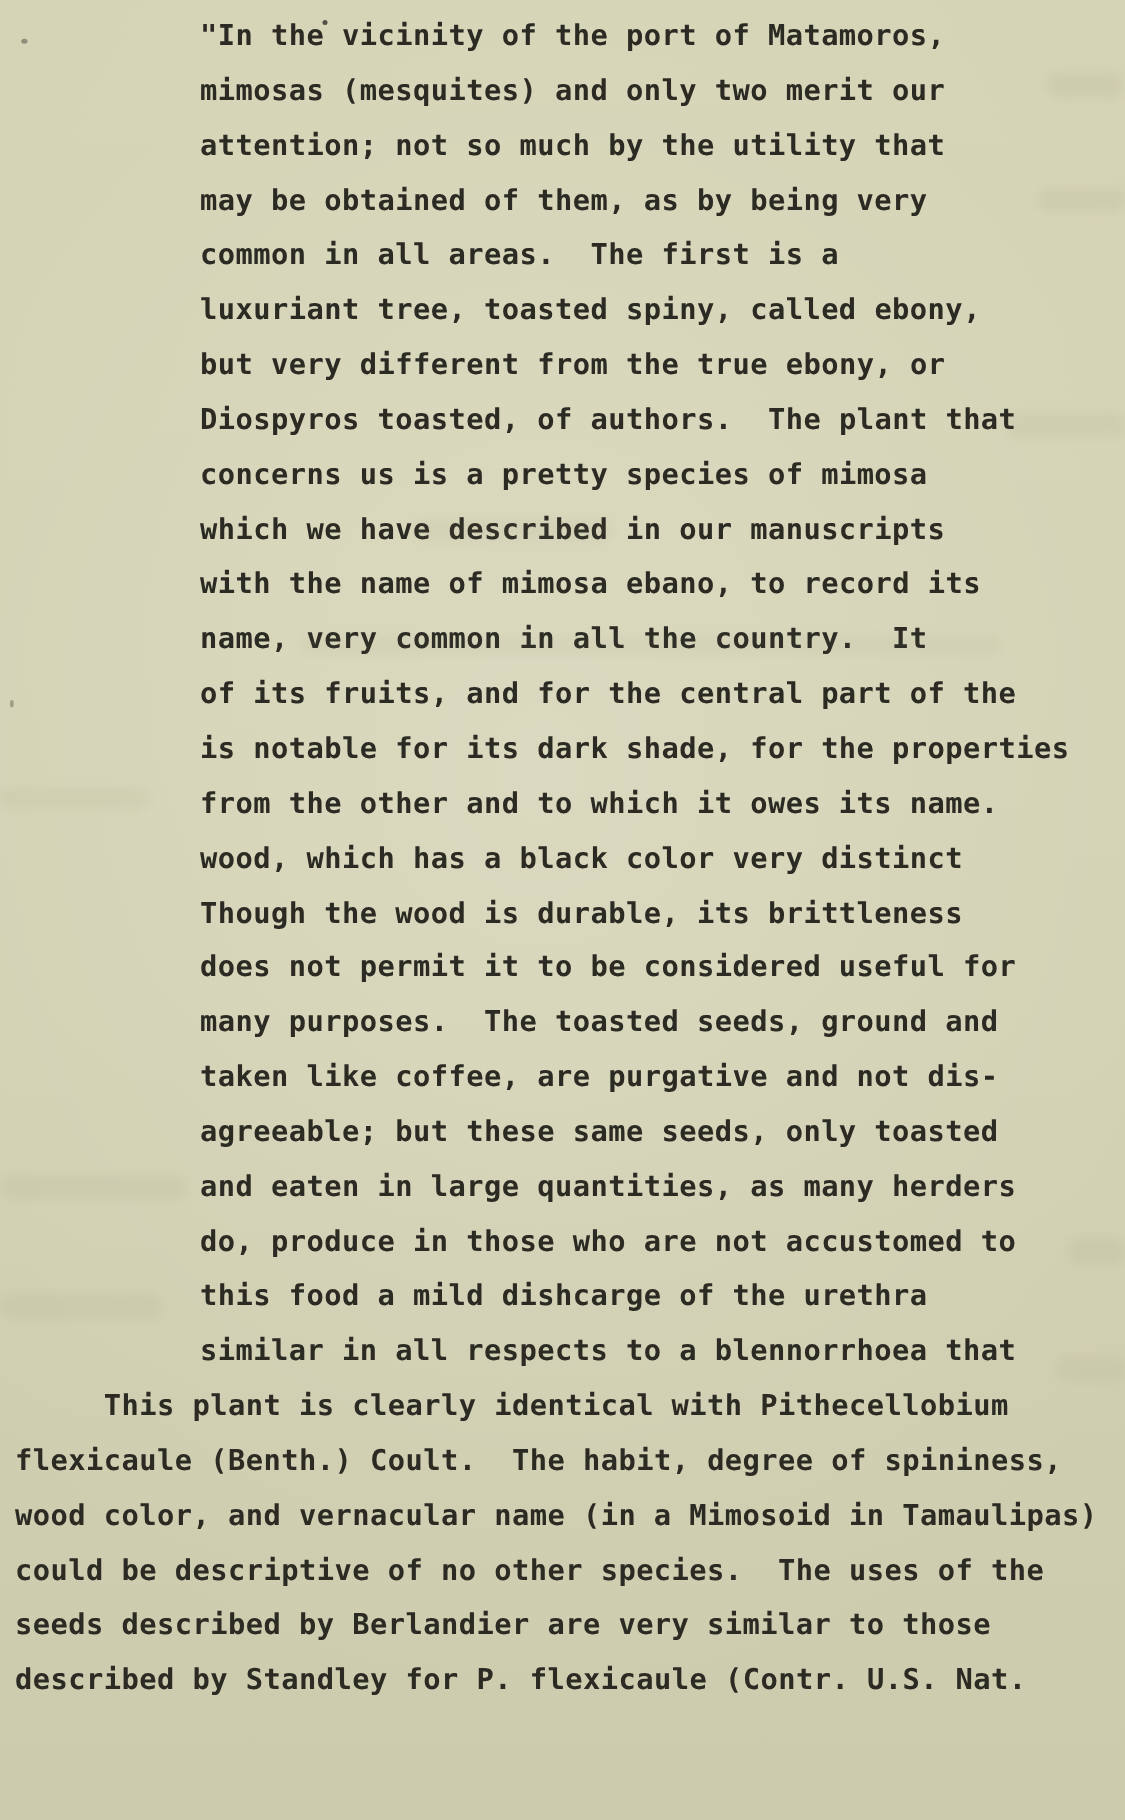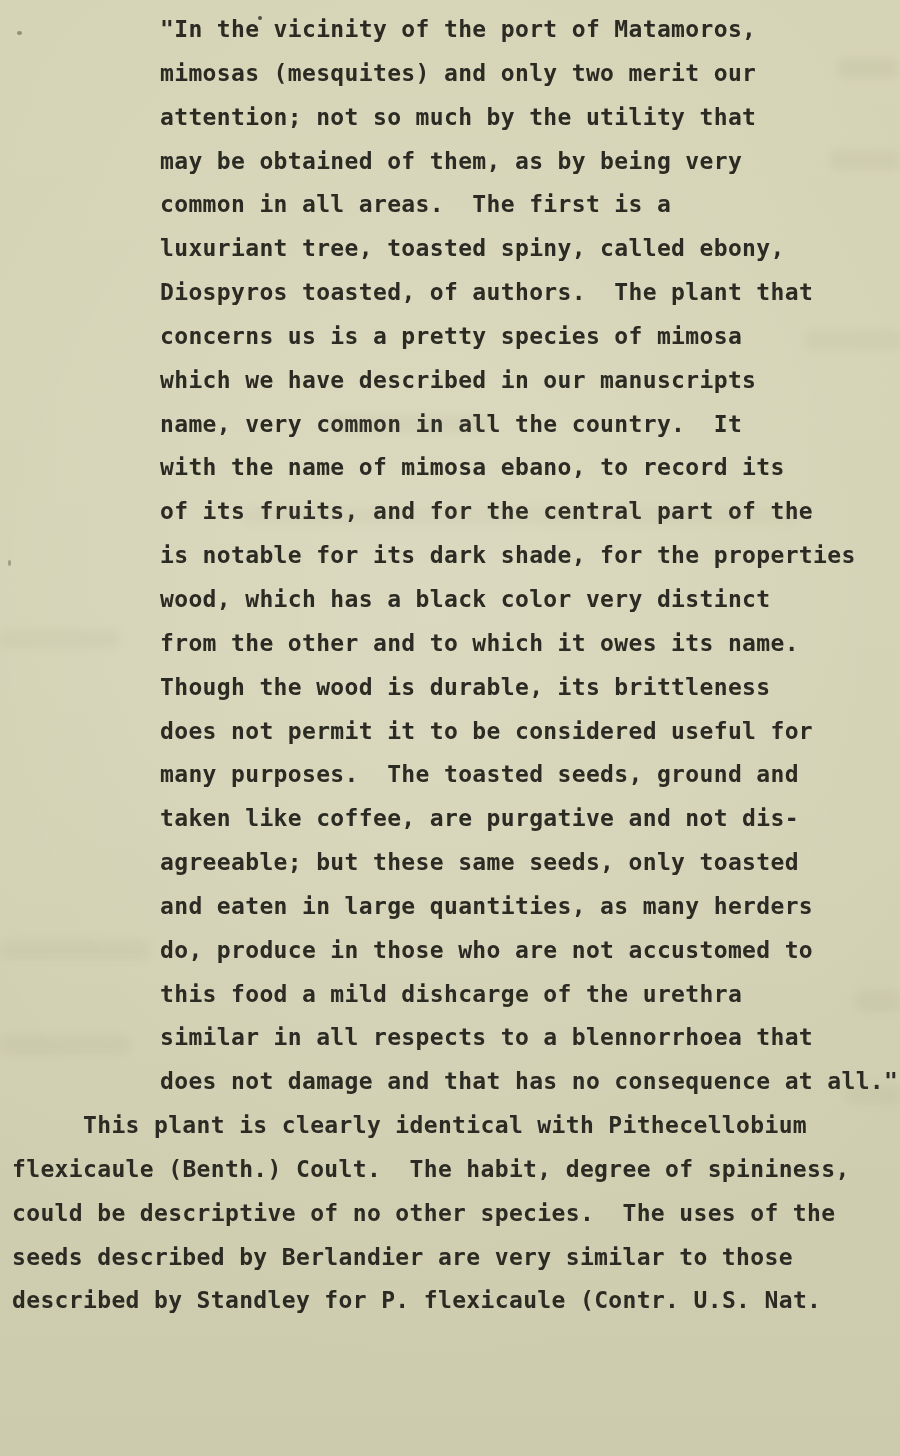--- a/index.html
+++ b/index.html
@@ -85,40 +85,41 @@
   <div class="speck s2"></div>
   <div class="speck s3"></div>
 
   <div class="quote-block" id="quote-block">
       <div class="line"><span>"In the vicinity of the port of Matamoros,</span></div>
       <div class="line"><span>mimosas (mesquites) and only two merit our</span></div>
       <div class="line"><span>attention; not so much by the utility that</span></div>
       <div class="line"><span>may be obtained of them, as by being very</span></div>
       <div class="line"><span>common in all areas.  The first is a</span></div>
       <div class="line"><span>luxuriant tree, toasted spiny, called </span><span class="u">ebony</span><span>,</span></div>
+      <div class="line"><span>but very different from the true </span><span class="u">ebony</span><span>, or</span></div>
       <div class="line"><span class="u">Diospyros</span><span> </span><span class="u">toasted</span><span>, of authors.  The plant that</span></div>
       <div class="line"><span>concerns us is a pretty species of </span><span class="u">mimosa</span></div>
       <div class="line"><span>which we have described in our manuscripts</span></div>
+      <div class="line"><span>with the name of </span><span class="u">mimosa</span><span> </span><span class="u">ebano</span><span>, to record its</span></div>
       <div class="line"><span>name, very common in all the country.  It</span></div>
-      <div class="line"><span>with the name of </span><span class="u">mimosa</span><span> </span><span class="u">ebano</span><span>, to record its</span></div>
       <div class="line"><span>of its fruits, and for the central part of the</span></div>
       <div class="line"><span>is notable for its dark shade, for the properties</span></div>
+      <div class="line"><span>from the other and to which it owes its name.</span></div>
       <div class="line"><span>wood, which has a black color very distinct</span></div>
-      <div class="line"><span>from the other and to which it owes its name.</span></div>
       <div class="line"><span>Though the wood is durable, its brittleness</span></div>
       <div class="line"><span>does not permit it to be considered useful for</span></div>
       <div class="line"><span>many purposes.  The toasted seeds, ground and</span></div>
       <div class="line"><span>taken like coffee, are purgative and not dis-</span></div>
       <div class="line"><span>agreeable; but these same seeds, only toasted</span></div>
       <div class="line"><span>and eaten in large quantities, as many herders</span></div>
       <div class="line"><span>do, produce in those who are not accustomed to</span></div>
       <div class="line"><span>this food a mild dishcarge of the urethra</span></div>
       <div class="line"><span>similar in all respects to a blennorrhoea that</span></div>
-      <div class="line"><span>does not damage and that has no consequence at all."</span></div>
     </div>
   <div class="body-block" id="closing-paragraph">
       <div class="line"><span>     This plant is clearly identical with </span><span class="u">Pithecellobium</span></div>
       <div class="line"><span class="u">flexicaule</span><span> (Benth.) Coult.  The habit, degree of spininess,</span></div>
+      <div class="line"><span>wood color, and vernacular name (in a Mimosoid in Tamaulipas)</span></div>
       <div class="line"><span>could be descriptive of no other species.  The uses of the</span></div>
       <div class="line"><span>seeds described by Berlandier are very similar to those</span></div>
       <div class="line"><span>described by Standley for </span><span class="u">P.</span><span> </span><span class="u">flexicaule</span><span> (Contr. U.S. Nat.</span></div>
     </div>
 </div>
 
 </body></html>

